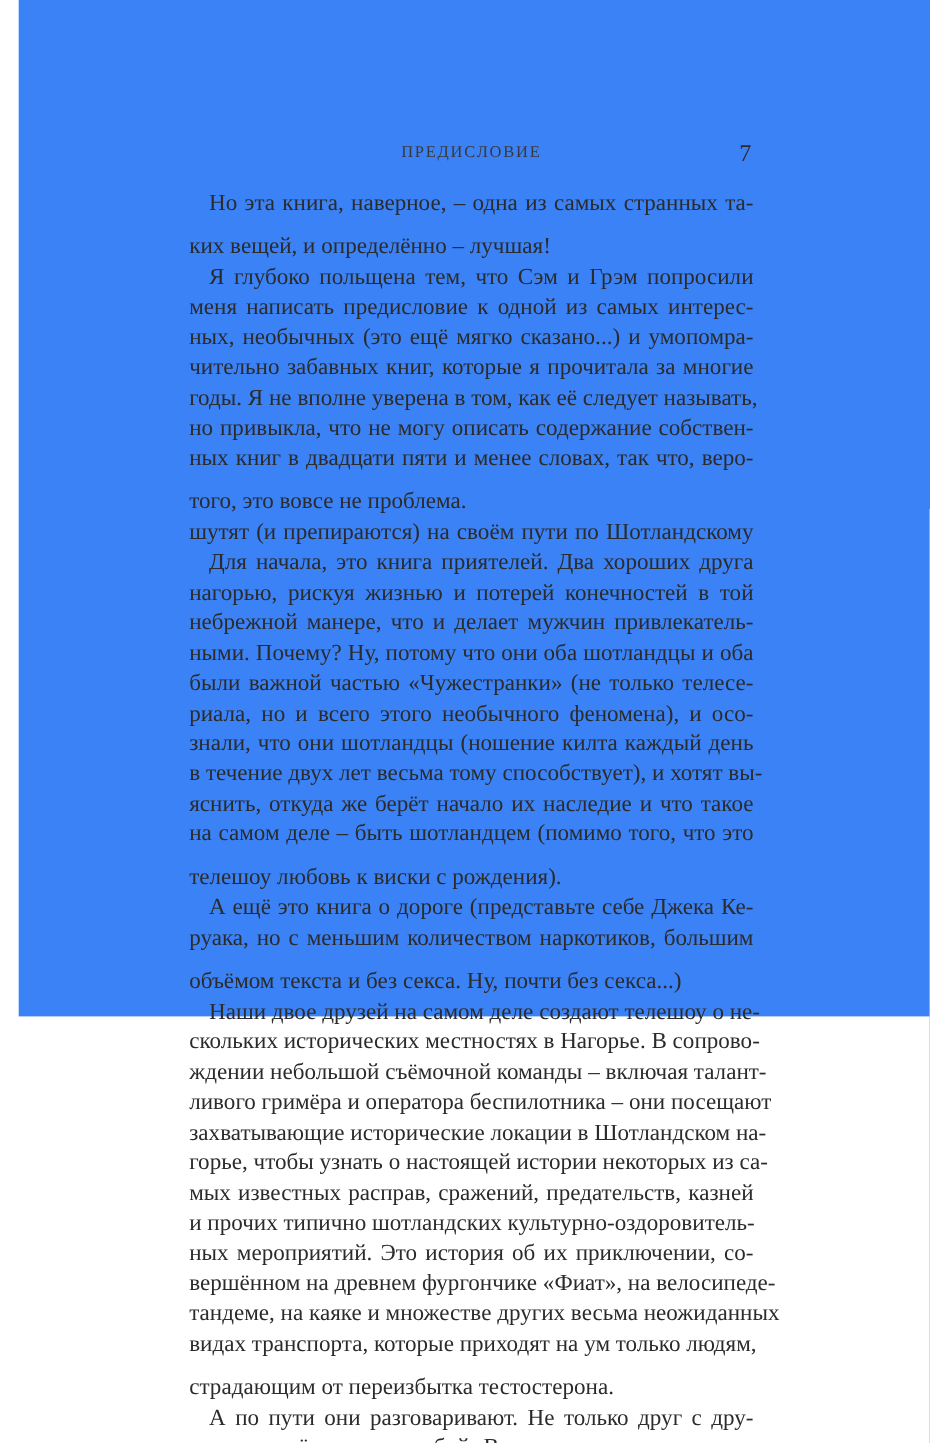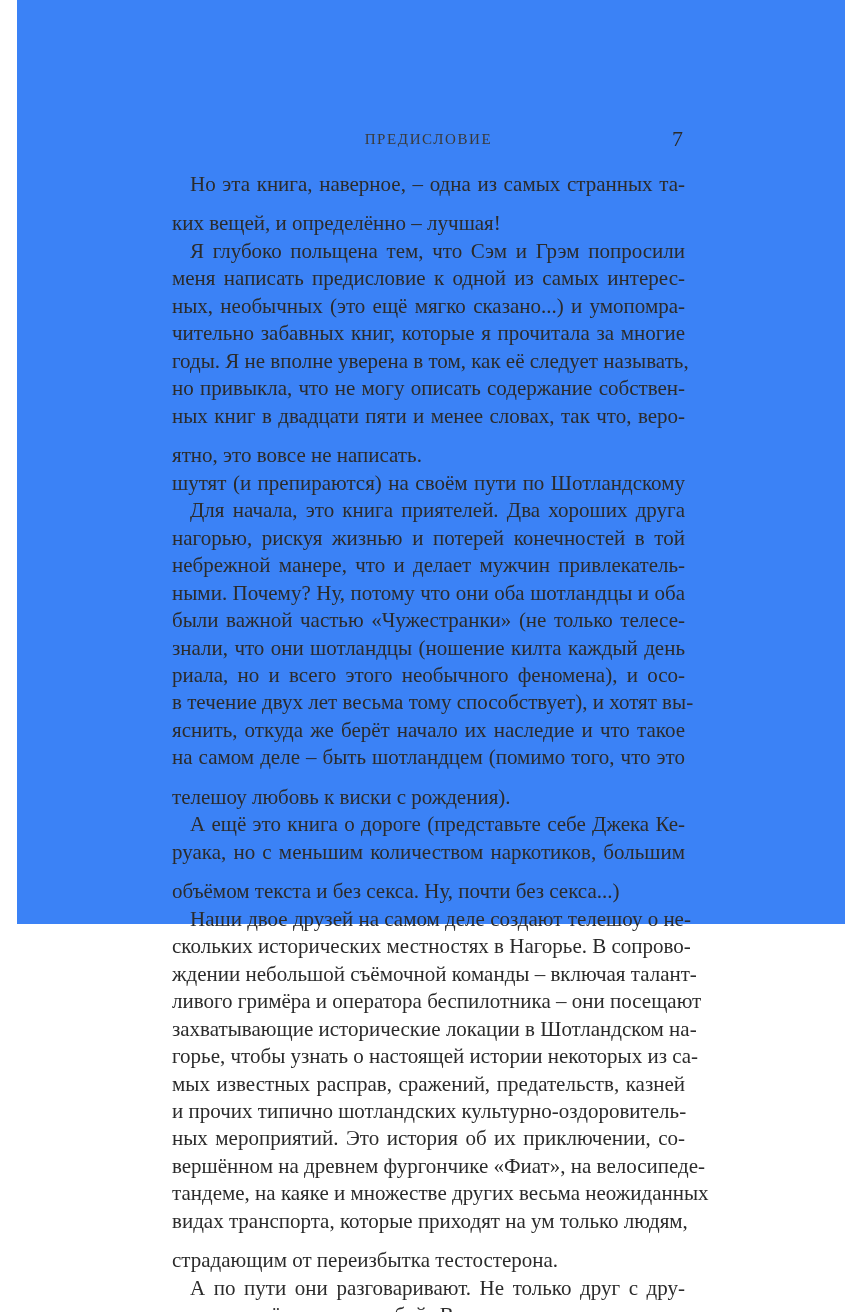--- a/index.html
+++ b/index.html
@@ -44,31 +44,31 @@
         <span class="line last">ких вещей, и определённо – лучшая!</span>
       </div>
       <div>
         <span class="line indent">Я глубоко польщена тем, что Сэм и Грэм попросили</span>
         <span class="line">меня написать предисловие к одной из самых интерес-</span>
         <span class="line">ных, необычных (это ещё мягко сказано...) и умопомра-</span>
         <span class="line">чительно забавных книг, которые я прочитала за многие</span>
         <span class="line">годы. Я не вполне уверена в том, как её следует называть,</span>
         <span class="line">но привыкла, что не могу описать содержание собствен-</span>
         <span class="line">ных книг в двадцати пяти и менее словах, так что, веро-</span>
-        <span class="line last">ятно, это вовсе не написать.</span>
+        <span class="line last">того, это вовсе не проблема.</span>
       </div>
       <div>
         <span class="line">шутят (и препираются) на своём пути по Шотландскому</span>
         <span class="line indent">Для начала, это книга приятелей. Два хороших друга</span>
         <span class="line">нагорью, рискуя жизнью и потерей конечностей в той</span>
         <span class="line">небрежной манере, что и делает мужчин привлекатель-</span>
         <span class="line">ными. Почему? Ну, потому что они оба шотландцы и оба</span>
         <span class="line">были важной частью «Чужестранки» (не только телесе-</span>
+        <span class="line">риала, но и всего этого необычного феномена), и осо-</span>
         <span class="line">знали, что они шотландцы (ношение килта каждый день</span>
-        <span class="line">риала, но и всего этого необычного феномена), и осо-</span>
         <span class="line">в течение двух лет весьма тому способствует), и хотят вы-</span>
         <span class="line">яснить, откуда же берёт начало их наследие и что такое</span>
         <span class="line">на самом деле – быть шотландцем (помимо того, что это</span>
         <span class="line last">телешоу любовь к виски с рождения).</span>
       </div>
       <div>
         <span class="line indent">А ещё это книга о дороге (представьте себе Джека Ке-</span>
         <span class="line">руака, но с меньшим количеством наркотиков, большим</span>
         <span class="line last">объёмом текста и без секса. Ну, почти без секса...)</span>
       </div>

